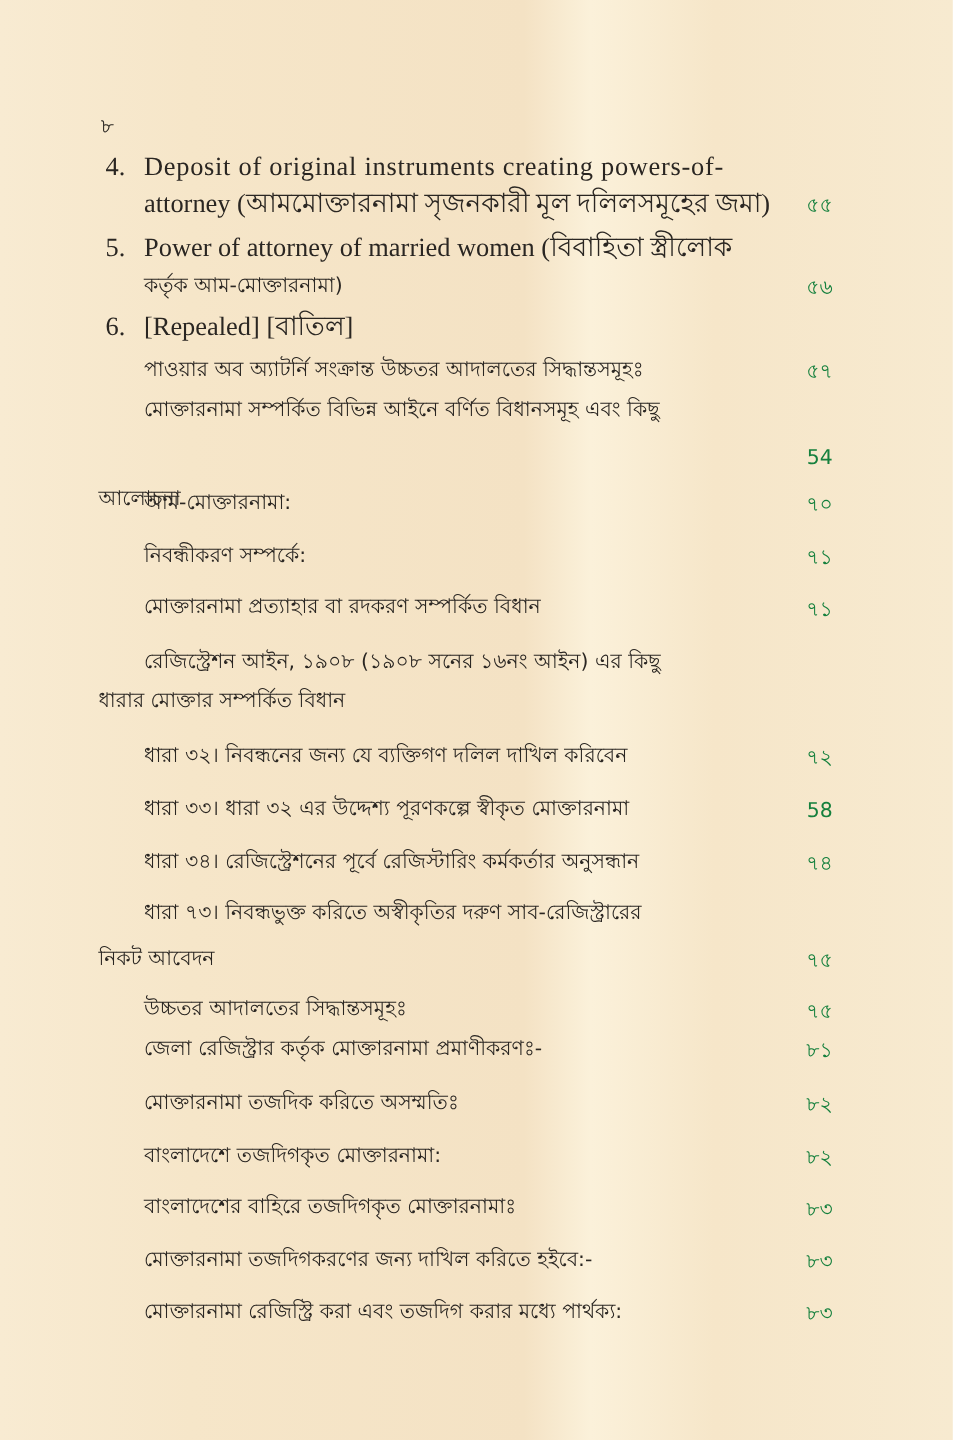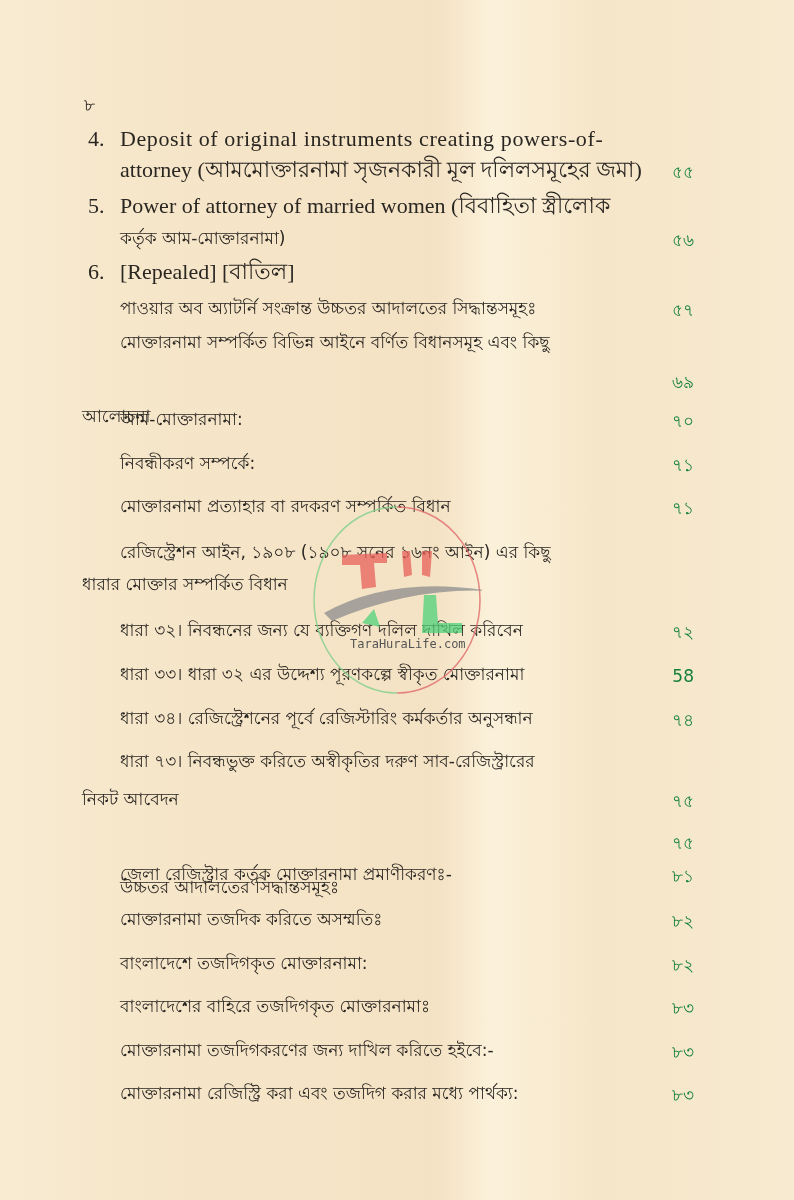--- a/index.html
+++ b/index.html
@@ -46,21 +46,21 @@
   </div>
 
   <div>
     <span class="txt bn bold" style="left:120px; top:296px;">পাওয়ার অব অ্যাটর্নি সংক্রান্ত উচ্চতর আদালতের সিদ্ধান্তসমূহঃ</span>
     <span class="pg" style="top:298px;">৫৭</span>
   </div>
 
   <div>
     <span class="txt bn" style="left:120px; top:330px;">মোক্তারনামা সম্পর্কিত বিভিন্ন আইনে বর্ণিত বিধানসমূহ এবং কিছু</span>
     <span class="txt bn" style="left:82px; top:368px;margin-top:36px;">আলোচনা</span>
-    <span class="pg" style="top:370px;">৬৯</span>
+    <span class="pg" style="top:370px;">54</span>
   </div>
 
   <div>
     <span class="txt bn" style="left:120px; top:407px;">আম-মোক্তারনামা:</span>
     <span class="pg" style="top:409px;">৭০</span>
   </div>
 
   <div>
     <span class="txt bn" style="left:120px; top:451px;">নিবন্ধীকরণ সম্পর্কে:</span>
     <span class="pg" style="top:453px;">৭১</span>
@@ -91,21 +91,21 @@
     <span class="pg" style="top:708px;">৭৪</span>
   </div>
 
   <div>
     <span class="txt bn" style="left:120px; top:749px;">ধারা ৭৩। নিবন্ধভুক্ত করিতে অস্বীকৃতির দরুণ সাব-রেজিস্ট্রারের</span>
     <span class="txt bn" style="left:82px; top:787px;">নিকট আবেদন</span>
     <span class="pg" style="top:789px;">৭৫</span>
   </div>
 
   <div>
-    <span class="txt bn bold" style="left:120px; top:875px;">উচ্চতর আদালতের সিদ্ধান্তসমূহঃ</span>
+    <span class="txt bn bold" style="left:120px; top:829px;">উচ্চতর আদালতের সিদ্ধান্তসমূহঃ</span>
     <span class="pg" style="top:831px;">৭৫</span>
   </div>
 
   <div>
     <span class="txt bn" style="left:120px; top:862px;">জেলা রেজিস্ট্রার কর্তৃক মোক্তারনামা প্রমাণীকরণঃ-</span>
     <span class="pg" style="top:864px;">৮১</span>
   </div>
 
   <div>
     <span class="txt bn" style="left:120px; top:907px;">মোক্তারনামা তজদিক করিতে অসম্মতিঃ</span>
@@ -125,27 +125,14 @@
   <div>
     <span class="txt bn" style="left:120px; top:1038px;">মোক্তারনামা তজদিগকরণের জন্য দাখিল করিতে হইবে:-</span>
     <span class="pg" style="top:1040px;">৮৩</span>
   </div>
 
   <div>
     <span class="txt bn" style="left:120px; top:1081px;">মোক্তারনামা রেজিস্ট্রি করা এবং তজদিগ করার মধ্যে পার্থক্য:</span>
     <span class="pg" style="top:1083px;">৮৩</span>
   </div>
 
-  <div class="watermark">
-    <svg width="170" height="190" viewBox="0 0 170 190">
-      <path d="M85 2 A83 93 0 0 1 85 188" fill="none" stroke="#e06a6a" stroke-width="1.5" opacity="0.8"></path>
-      <path d="M85 2 A83 93 0 0 0 85 188" fill="none" stroke="#7fd08a" stroke-width="1.5" opacity="0.8"></path>
-      <path d="M30 50 L75 48 L75 58 L62 58 L64 82 L50 84 L48 60 L30 60 Z" fill="#e8605a" opacity="0.75"></path>
-      <path d="M90 46 L98 46 L100 70 L92 72 Z" fill="#e8605a" opacity="0.75"></path>
-      <path d="M110 46 L120 46 L118 72 L110 70 Z" fill="#e8605a" opacity="0.75"></path>
-      <path d="M12 108 Q80 70 178 86 Q100 82 20 116 Z" fill="#8c8c8c" opacity="0.75"></path>
-      <path d="M50 118 L62 104 L68 122 Z" fill="#4fd27a" opacity="0.75"></path>
-      <path d="M112 90 L124 90 L126 118 L150 118 L150 128 L110 128 Z" fill="#4fd27a" opacity="0.75"></path>
-    </svg>
-    <span style="position:absolute; left:38px; top:132px; font-family:'DejaVu Sans Mono', monospace; font-size:12px; color:#555;">TaraHuraLife.com</span>
-  </div>
 
 </div>
 
 </body></html>

